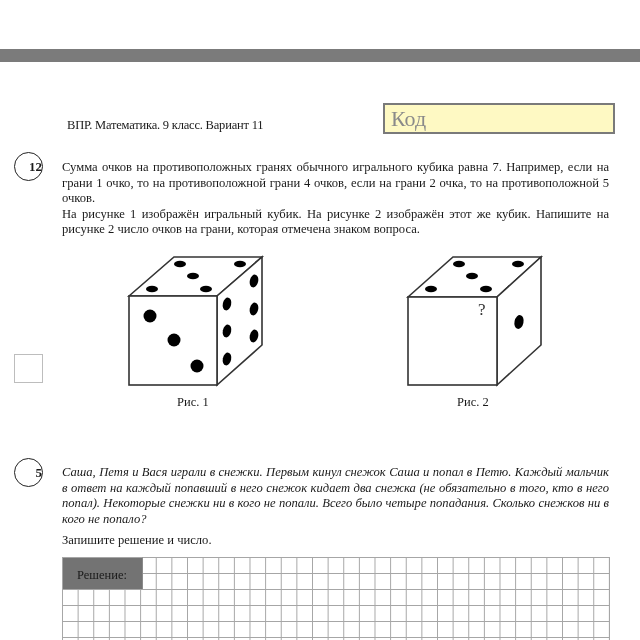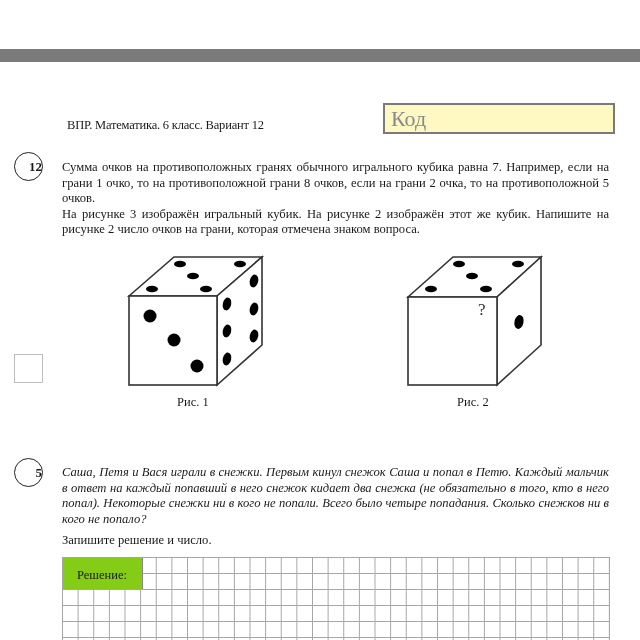--- a/index.html
+++ b/index.html
@@ -29,40 +29,40 @@
   .grid-wrap { position: absolute; left: 62px; top: 557px; width: 547px; height: 90px; }
   .grid {
     position: absolute; left: 0; top: 0; width: 547px; height: 90px;
     background-image:
       linear-gradient(to right, #a6a6a6 1px, transparent 1px),
       linear-gradient(to bottom, #a6a6a6 1px, transparent 1px);
     background-size: 15.63px 16px;
     border-right: 1px solid #a6a6a6;
   }
   .solution-label {
-    position: absolute; left: 0; top: 0; width: 81px; height: 32px; background: #84cc16;
+    position: absolute; left: 0; top: 0; width: 81px; height: 32px; background: #737373;
     border-left: 1px solid #a6a6a6; border-top: 1px solid #a6a6a6; border-right: 1px solid #8a8a8a;
     box-sizing: border-box;
   }
   .solution-label span { position: absolute; left: 14px; top: 10px; font-size: 12.5px; }
 </style>
 </head>
 <body>
 
 <div class="top-bar"></div>
 
-<div class="header-title">ВПР. Математика. 6 класс. Вариант 12</div>
+<div class="header-title">ВПР. Математика. 9 класс. Вариант 11</div>
 <div class="code-box">
   <span>Код</span>
 </div>
 
 <div class="task-num" style="left:14px; top:152px;">12</div>
 <div class="para" style="top:160px;">
-  <p class="last">Сумма очков на противоположных гранях обычного игрального кубика равна 7. Например, если на грани 1 очко, то на противоположной грани 8 очков, если на грани 2 очка, то на противоположной 5 очков.</p>
-  <p class="last">На рисунке 3 изображён игральный кубик. На рисунке 2 изображён этот же кубик. Напишите на рисунке 2 число очков на грани, которая отмечена знаком вопроса.</p>
+  <p class="last">Сумма очков на противоположных гранях обычного игрального кубика равна 7. Например, если на грани 1 очко, то на противоположной грани 4 очков, если на грани 2 очка, то на противоположной 5 очков.</p>
+  <p class="last">На рисунке 1 изображён игральный кубик. На рисунке 2 изображён этот же кубик. Напишите на рисунке 2 число очков на грани, которая отмечена знаком вопроса.</p>
 </div>
 
 <div class="answer-box"></div>
 
 <svg class="dice" width="640" height="640">
   <g stroke="#333" stroke-width="1.6" fill="#fff">
     <polygon points="129,296 174,257 262,257 217,296"></polygon>
     <polygon points="217,296 262,257 262,345 217,385"></polygon>
     <rect x="129" y="296" width="88" height="89"></rect>
   </g>

